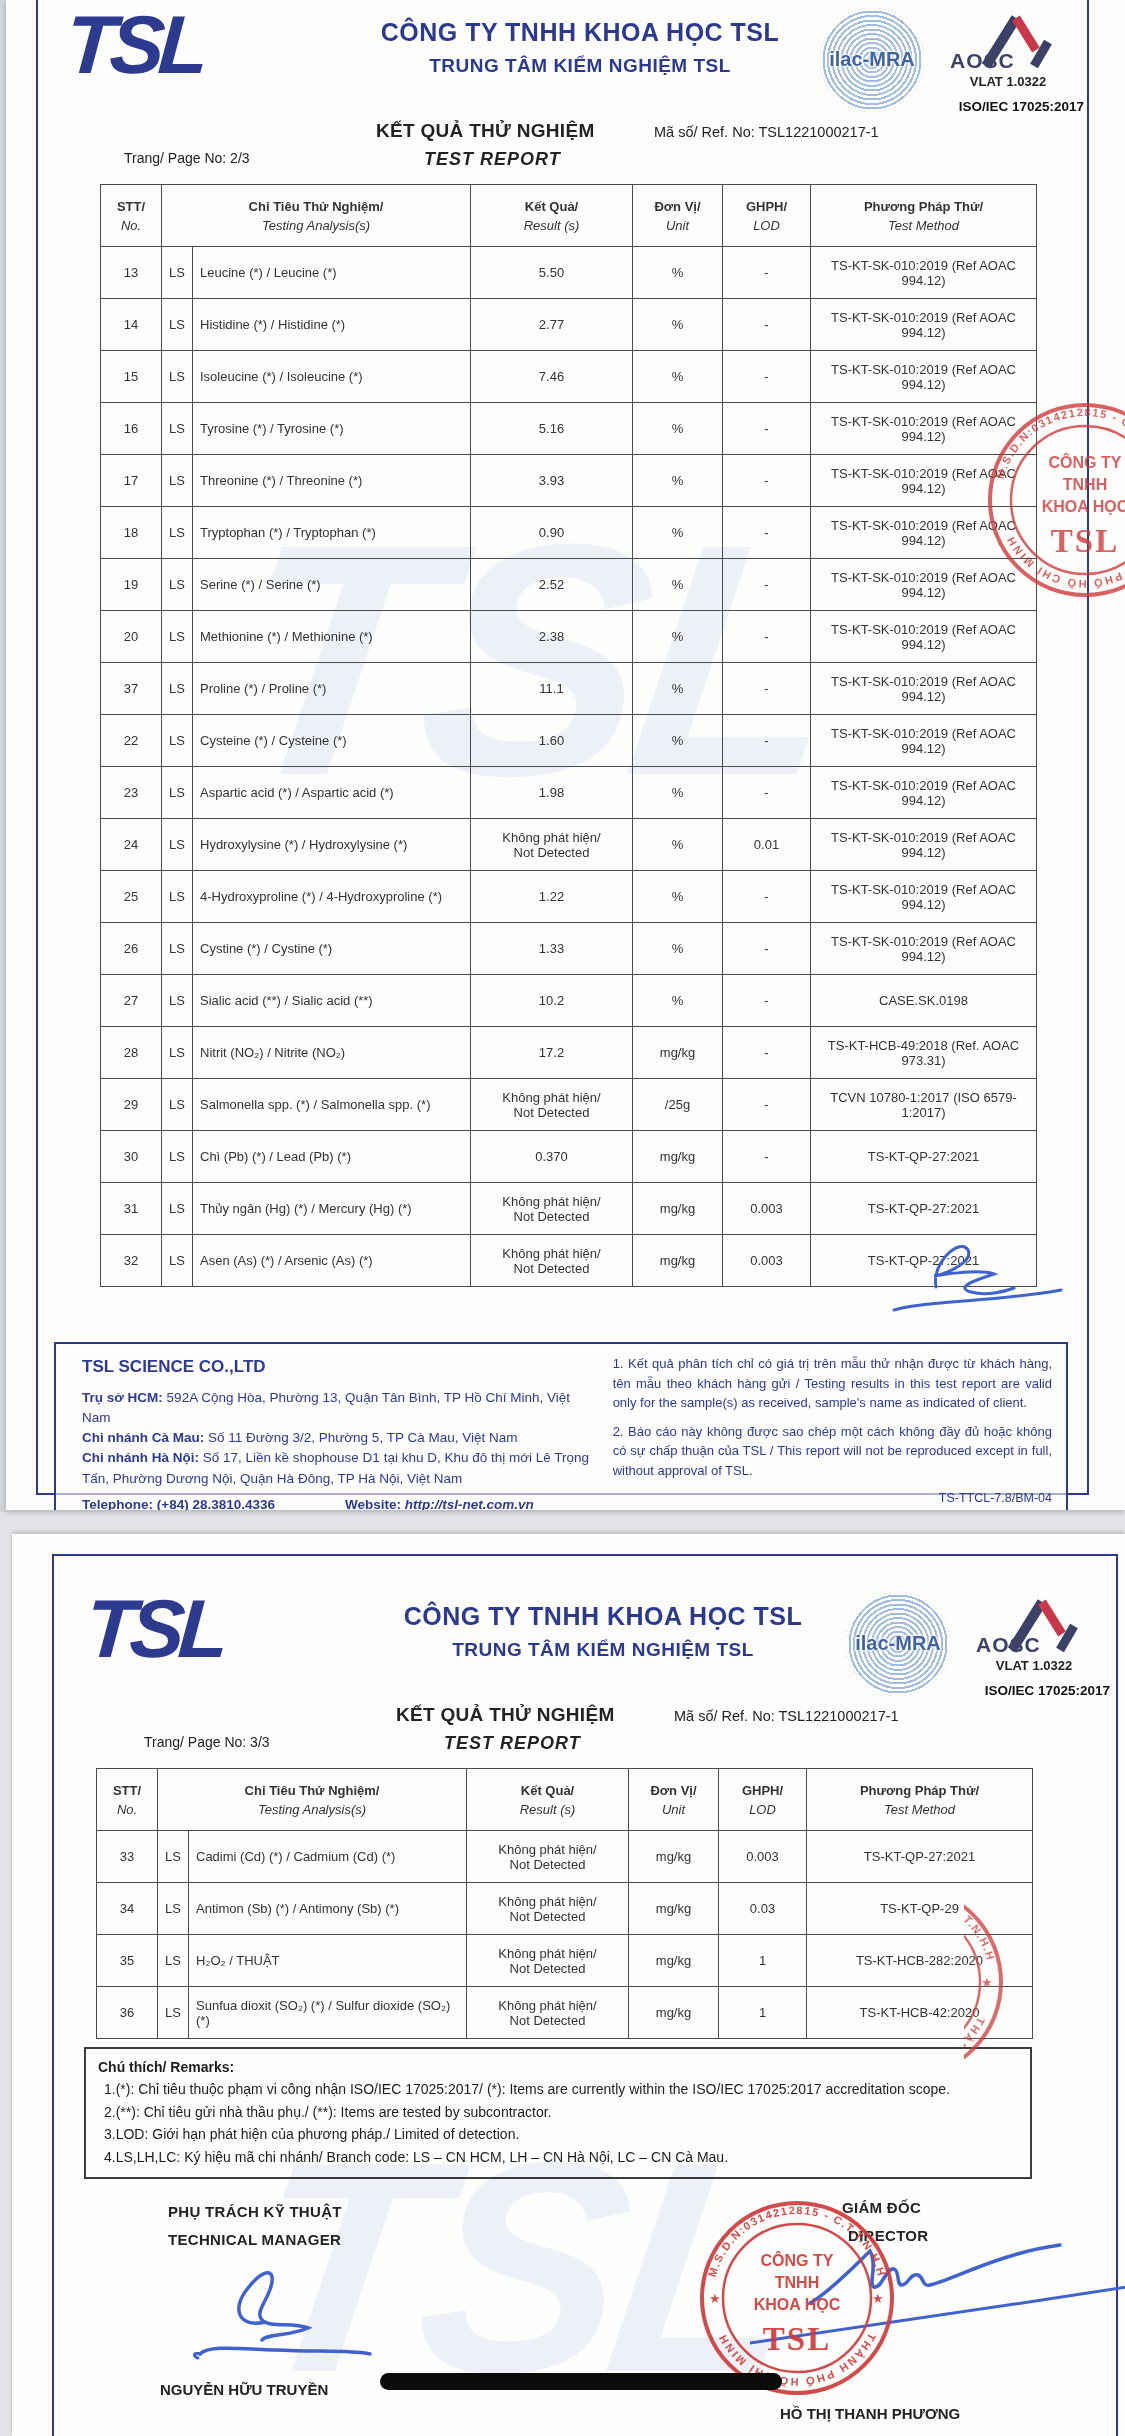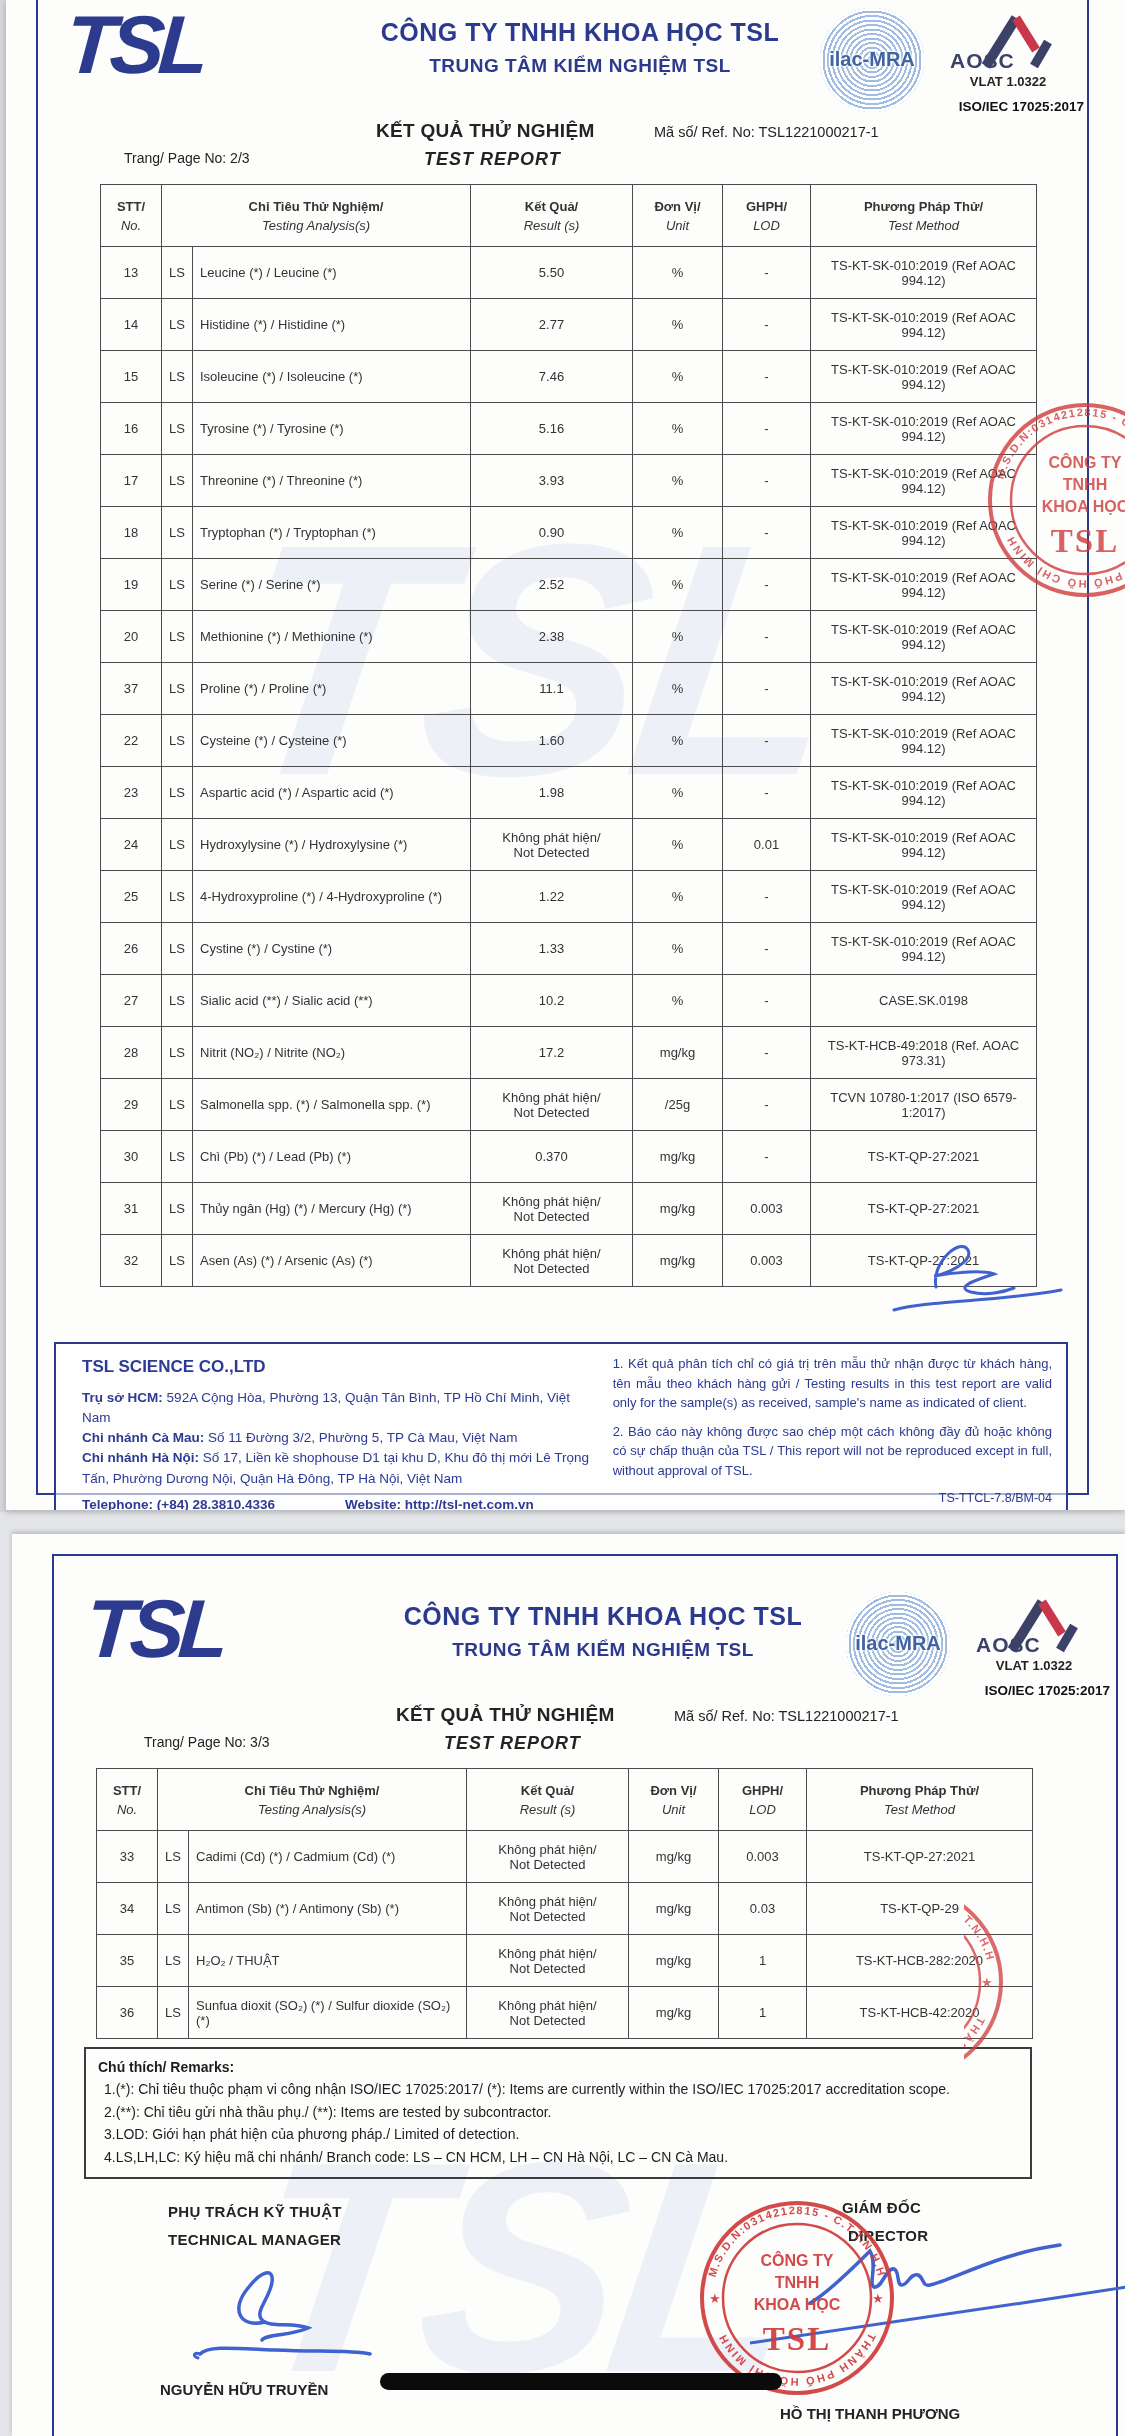--- a/index.html
+++ b/index.html
@@ -83,21 +83,21 @@
     border:2px solid #2c3a8e; background:rgba(255,255,255,.6);
     display:flex; gap:20px; padding:10px 14px 8px 14px;
     color:#2c3a94; font-size:13.5px; line-height:1.5;
   }
   .fcol-l { flex:0 0 52%;margin-left:12px; }
   .fcol-r { flex:1; font-size:13px; }
   .f-company { font-size:17px; font-weight:bold; margin-bottom:8px; }
   .f-line b { font-weight:bold; }
   .f-contact { display:flex; margin-top:6px; }
   .f-web { margin-left:70px; }
-  .f-web-url { text-decoration:underline; font-weight:bold; }
+  .f-web-url { text-decoration:underline; font-weight:bold;font-style:italic; }
   .f-note { text-align:justify; margin-bottom:9px; }
   .f-code { text-align:right; font-size:12.5px; margin-top:2px; }
 
   
   .remarks-box {
     margin:8px 0 0 24px; width:948px;
     border:2px solid #3c3c3c; padding:7px 26px 9px 12px;
     font-size:14px; color:#1d1d1d; line-height:1.6;
   }
   .remarks-title { font-weight:bold; }

